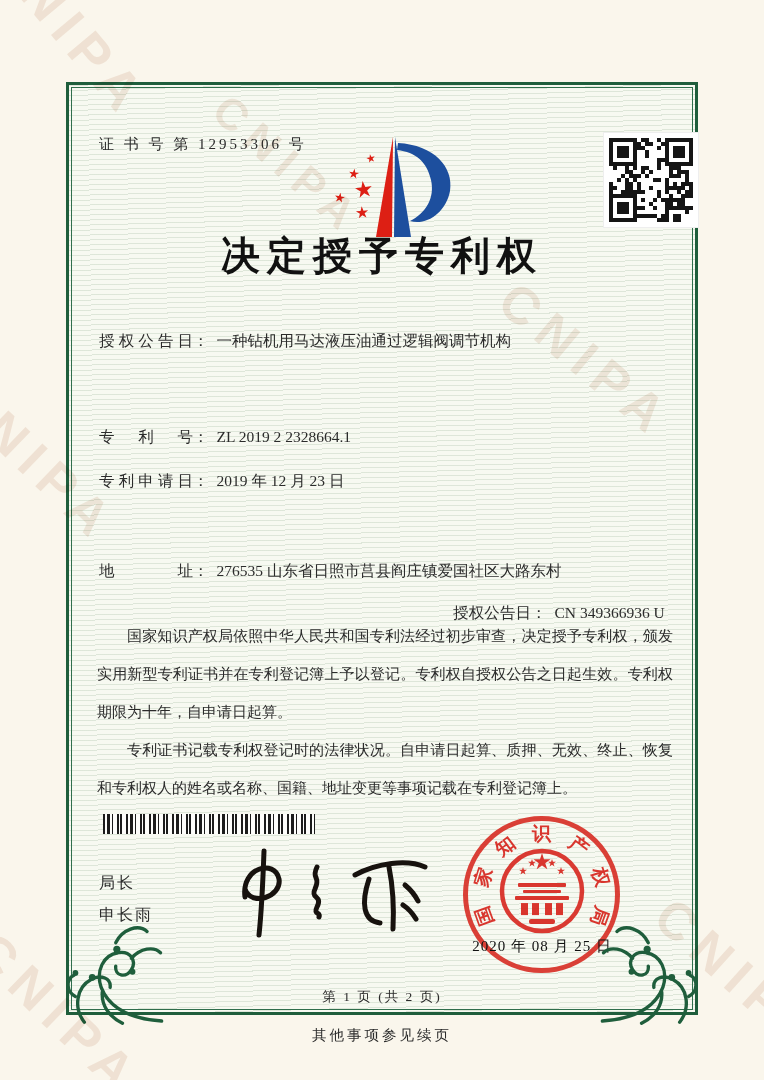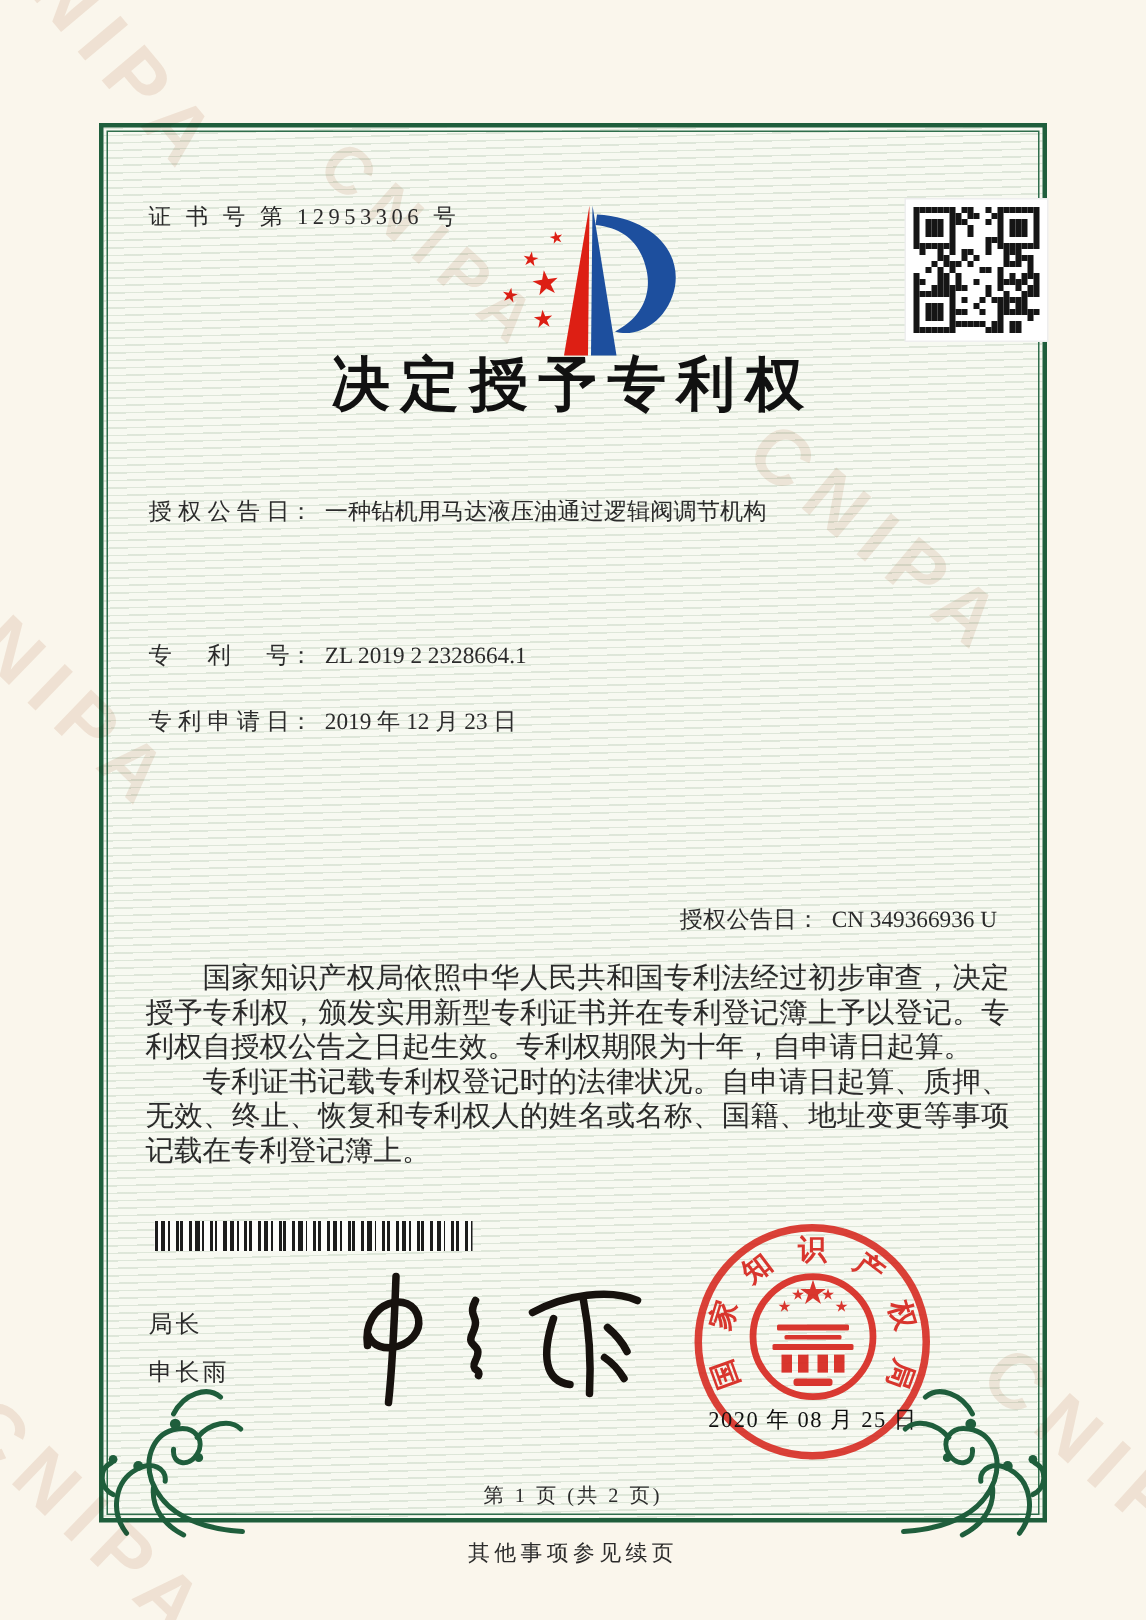--- a/index.html
+++ b/index.html
@@ -40,21 +40,21 @@
     position:absolute;left:0;top:144px;width:100%;text-align:center;
     font-size:39px;font-weight:bold;letter-spacing:7px;color:#111;
   }
   
   .frow{position:absolute;left:30px;font-size:15.5px;white-space:nowrap;}
   .flabel{display:inline-block;width:94px;text-align:justify;text-align-last:justify;vertical-align:bottom;}
   .fcolon{margin-right:8px;}
   .fgroup2{position:absolute;left:354px;top:0;}
   .fgroup2 .flabel{width:78px;}
   
-  .legal{position:absolute;left:28px;top:556px;width:576px;font-size:19px;line-height:23px;text-align:justify;}
+  .legal{position:absolute;left:28px;top:532px;width:576px;font-size:15px;line-height:38px;text-align:justify;}
   .legal p{margin:0;text-indent:2em;}
   
   .barcode{
     position:absolute;left:34px;top:729px;width:212px;height:20px;
     background:repeating-linear-gradient(90deg,
       #1c1c1c 0 2px, #fdfdfb 2px 4px, #1c1c1c 4px 7px, #fdfdfb 7px 9px,
       #1c1c1c 9px 10px, #fdfdfb 10px 14px, #1c1c1c 14px 16px, #fdfdfb 16px 17px,
       #1c1c1c 17px 19px, #fdfdfb 19px 23px);
   }
   .signoff-role{position:absolute;left:30px;top:788px;font-size:16px;letter-spacing:2px;}
@@ -331,20 +331,23 @@
 
   <div class="frow" style="top:246px">
     <span class="flabel">授权公告日</span><span class="fcolon">：</span><span class="fvalue">一种钻机用马达液压油通过逻辑阀调节机构</span>
   </div>
   <div class="frow" style="top:342px">
     <span class="flabel">专利号</span><span class="fcolon">：</span><span class="fvalue">ZL 2019 2 2328664.1</span>
   </div>
   <div class="frow" style="top:386px">
     <span class="flabel">专利申请日</span><span class="fcolon">：</span><span class="fvalue">2019 年 12 月 23 日</span>
   </div>
+  <div class="frow" style="top:476px">
+    <span class="flabel">地址</span><span class="fcolon">：</span><span class="fvalue">276535 山东省日照市莒县阎庄镇爱国社区大路东村</span>
+  </div>
   <div class="frow" style="top:518px;width:574px">
     <span class="fgroup2">
       <span class="flabel">授权公告日</span><span class="fcolon">：</span><span class="fvalue">CN 349366936 U</span>
     </span>
   </div>
 
   <div class="legal">
     <p>国家知识产权局依照中华人民共和国专利法经过初步审查，决定授予专利权，颁发实用新型专利证书并在专利登记簿上予以登记。专利权自授权公告之日起生效。专利权期限为十年，自申请日起算。</p>
     <p>专利证书记载专利权登记时的法律状况。自申请日起算、质押、无效、终止、恢复和专利权人的姓名或名称、国籍、地址变更等事项记载在专利登记簿上。</p>
   </div>

